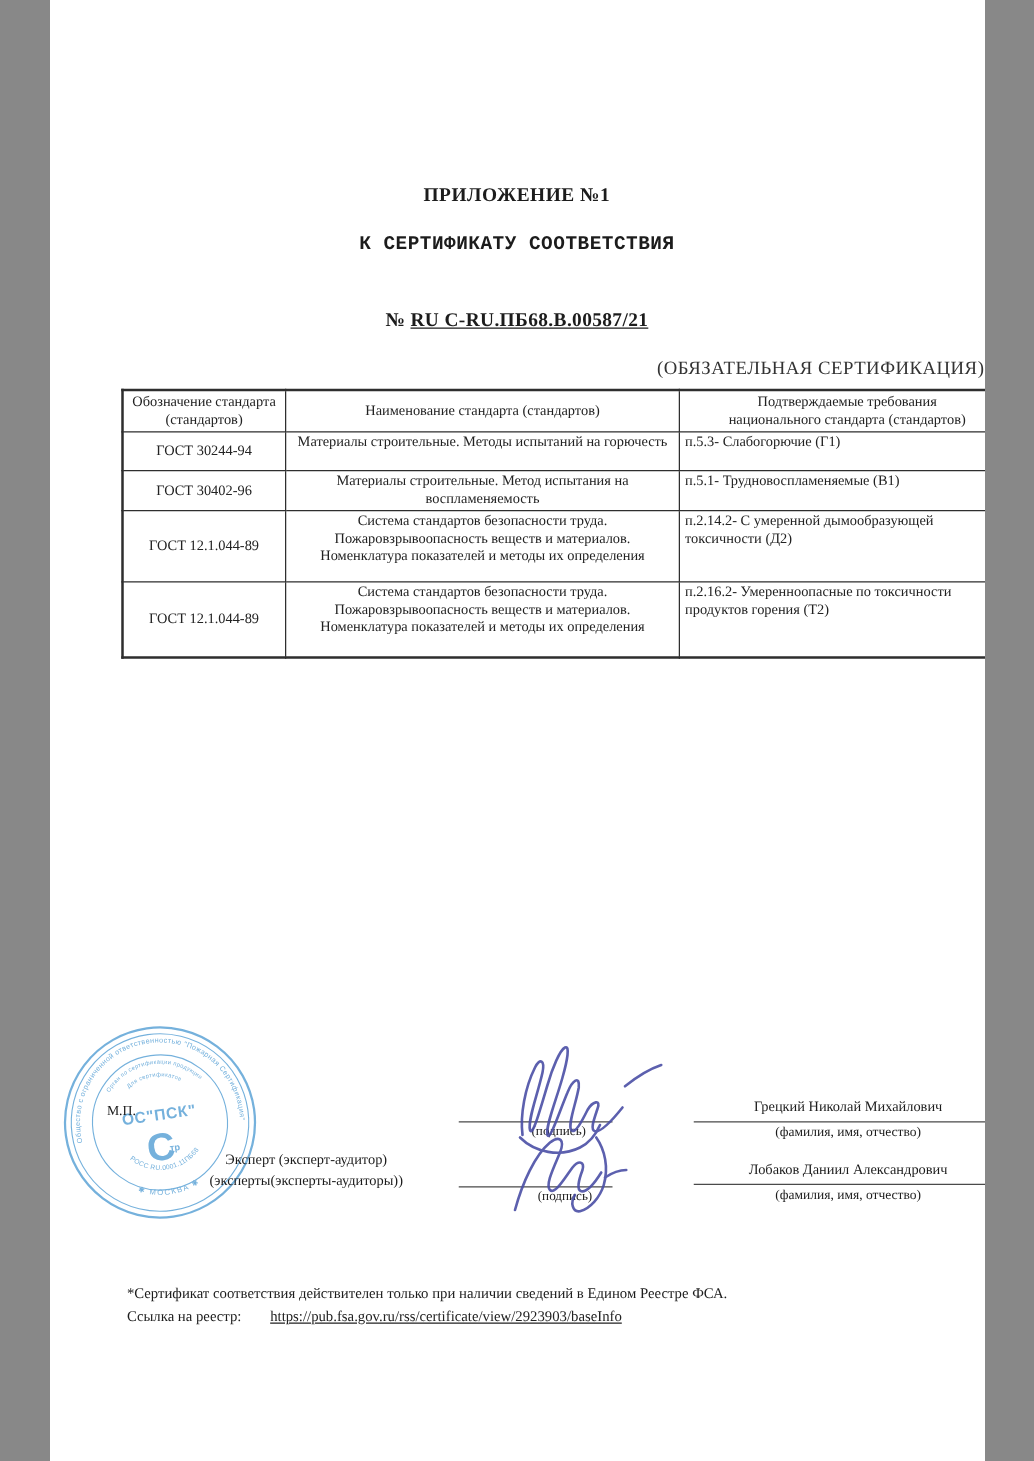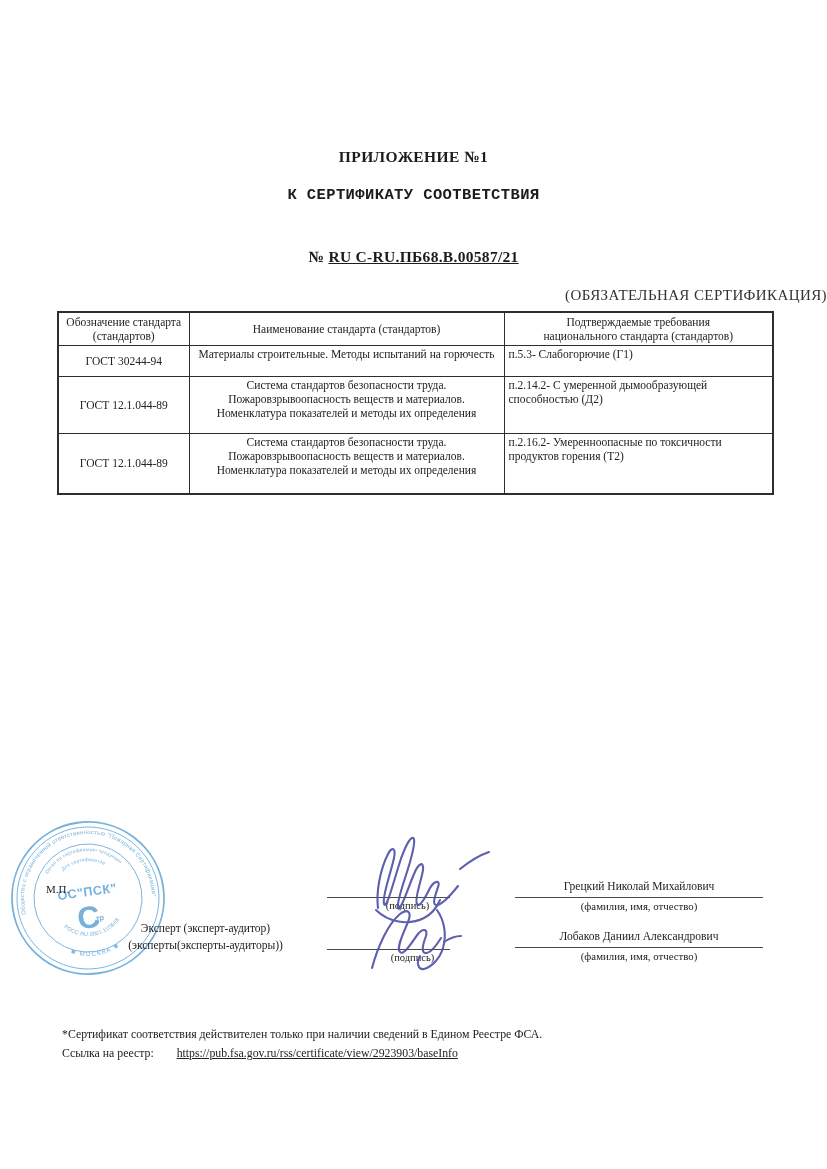--- a/index.html
+++ b/index.html
@@ -1,17 +1,17 @@
 <!DOCTYPE html>
 <html><head>
 <meta charset="utf-8">
 <style>
   html,body { margin:0; padding:0; background:#888; }
   .page {
-    position:relative; width:827px; height:1169px; margin:0 auto;
+    position:relative; width:748px; height:1169px; margin:0 auto;
     background:#ffffff; overflow:hidden;
     font-family:"Liberation Serif","DejaVu Serif",serif; color:#1c1c1c;
   }
   
   .titles { position:absolute; top:148px; left:0; width:100%; text-align:center; }
   .titles h1 { font-size:15.5px; font-weight:bold; margin:0 0 20px 0; letter-spacing:.4px; }
   .titles h2 { font-size:15.5px; font-weight:bold; margin:0 0 15px 0; letter-spacing:.4px;font-family:Liberation Mono, monospace; }
   .cert-number { font-size:15.5px; font-weight:bold; letter-spacing:.3px;margin-top:44px; }
   .cert-number .u { text-decoration:underline; }
   .cert-type { margin-top:21px; font-size:15px; letter-spacing:.4px; color:#333;text-align:right; }
@@ -84,24 +84,29 @@
         <th>Подтверждаемые требования
 национального стандарта (стандартов)</th>
       </tr>
     </thead>
     <tbody>
       <tr class="r1">
         <td class="c-std">ГОСТ 30244-94</td>
         <td class="c-name">Материалы строительные. Методы испытаний на горючесть</td>
         <td class="c-req">п.5.3- Слабогорючие (Г1)</td>
       </tr>
+      <tr class="r2">
+        <td class="c-std">ГОСТ 30402-96</td>
+        <td class="c-name">Материалы строительные. Метод испытания на воспламеняемость</td>
+        <td class="c-req">п.5.1- Трудновоспламеняемые (В1)</td>
+      </tr>
       <tr class="r3">
         <td class="c-std">ГОСТ 12.1.044-89</td>
         <td class="c-name">Система стандартов безопасности труда. Пожаровзрывоопасность веществ и материалов. Номенклатура показателей и методы их определения</td>
-        <td class="c-req">п.2.14.2- С умеренной дымообразующей способностью (Д2)</td>
+        <td class="c-req">п.2.14.2- С умеренной дымообразующей токсичности (Д2)</td>
       </tr>
       <tr class="r4">
         <td class="c-std">ГОСТ 12.1.044-89</td>
         <td class="c-name">Система стандартов безопасности труда. Пожаровзрывоопасность веществ и материалов. Номенклатура показателей и методы их определения</td>
         <td class="c-req">п.2.16.2- Умеренноопасные по токсичности продуктов горения (Т2)</td>
       </tr>
     </tbody>
   </table>
 
   <svg class="abs stamp-svg" viewBox="0 0 160 160">

